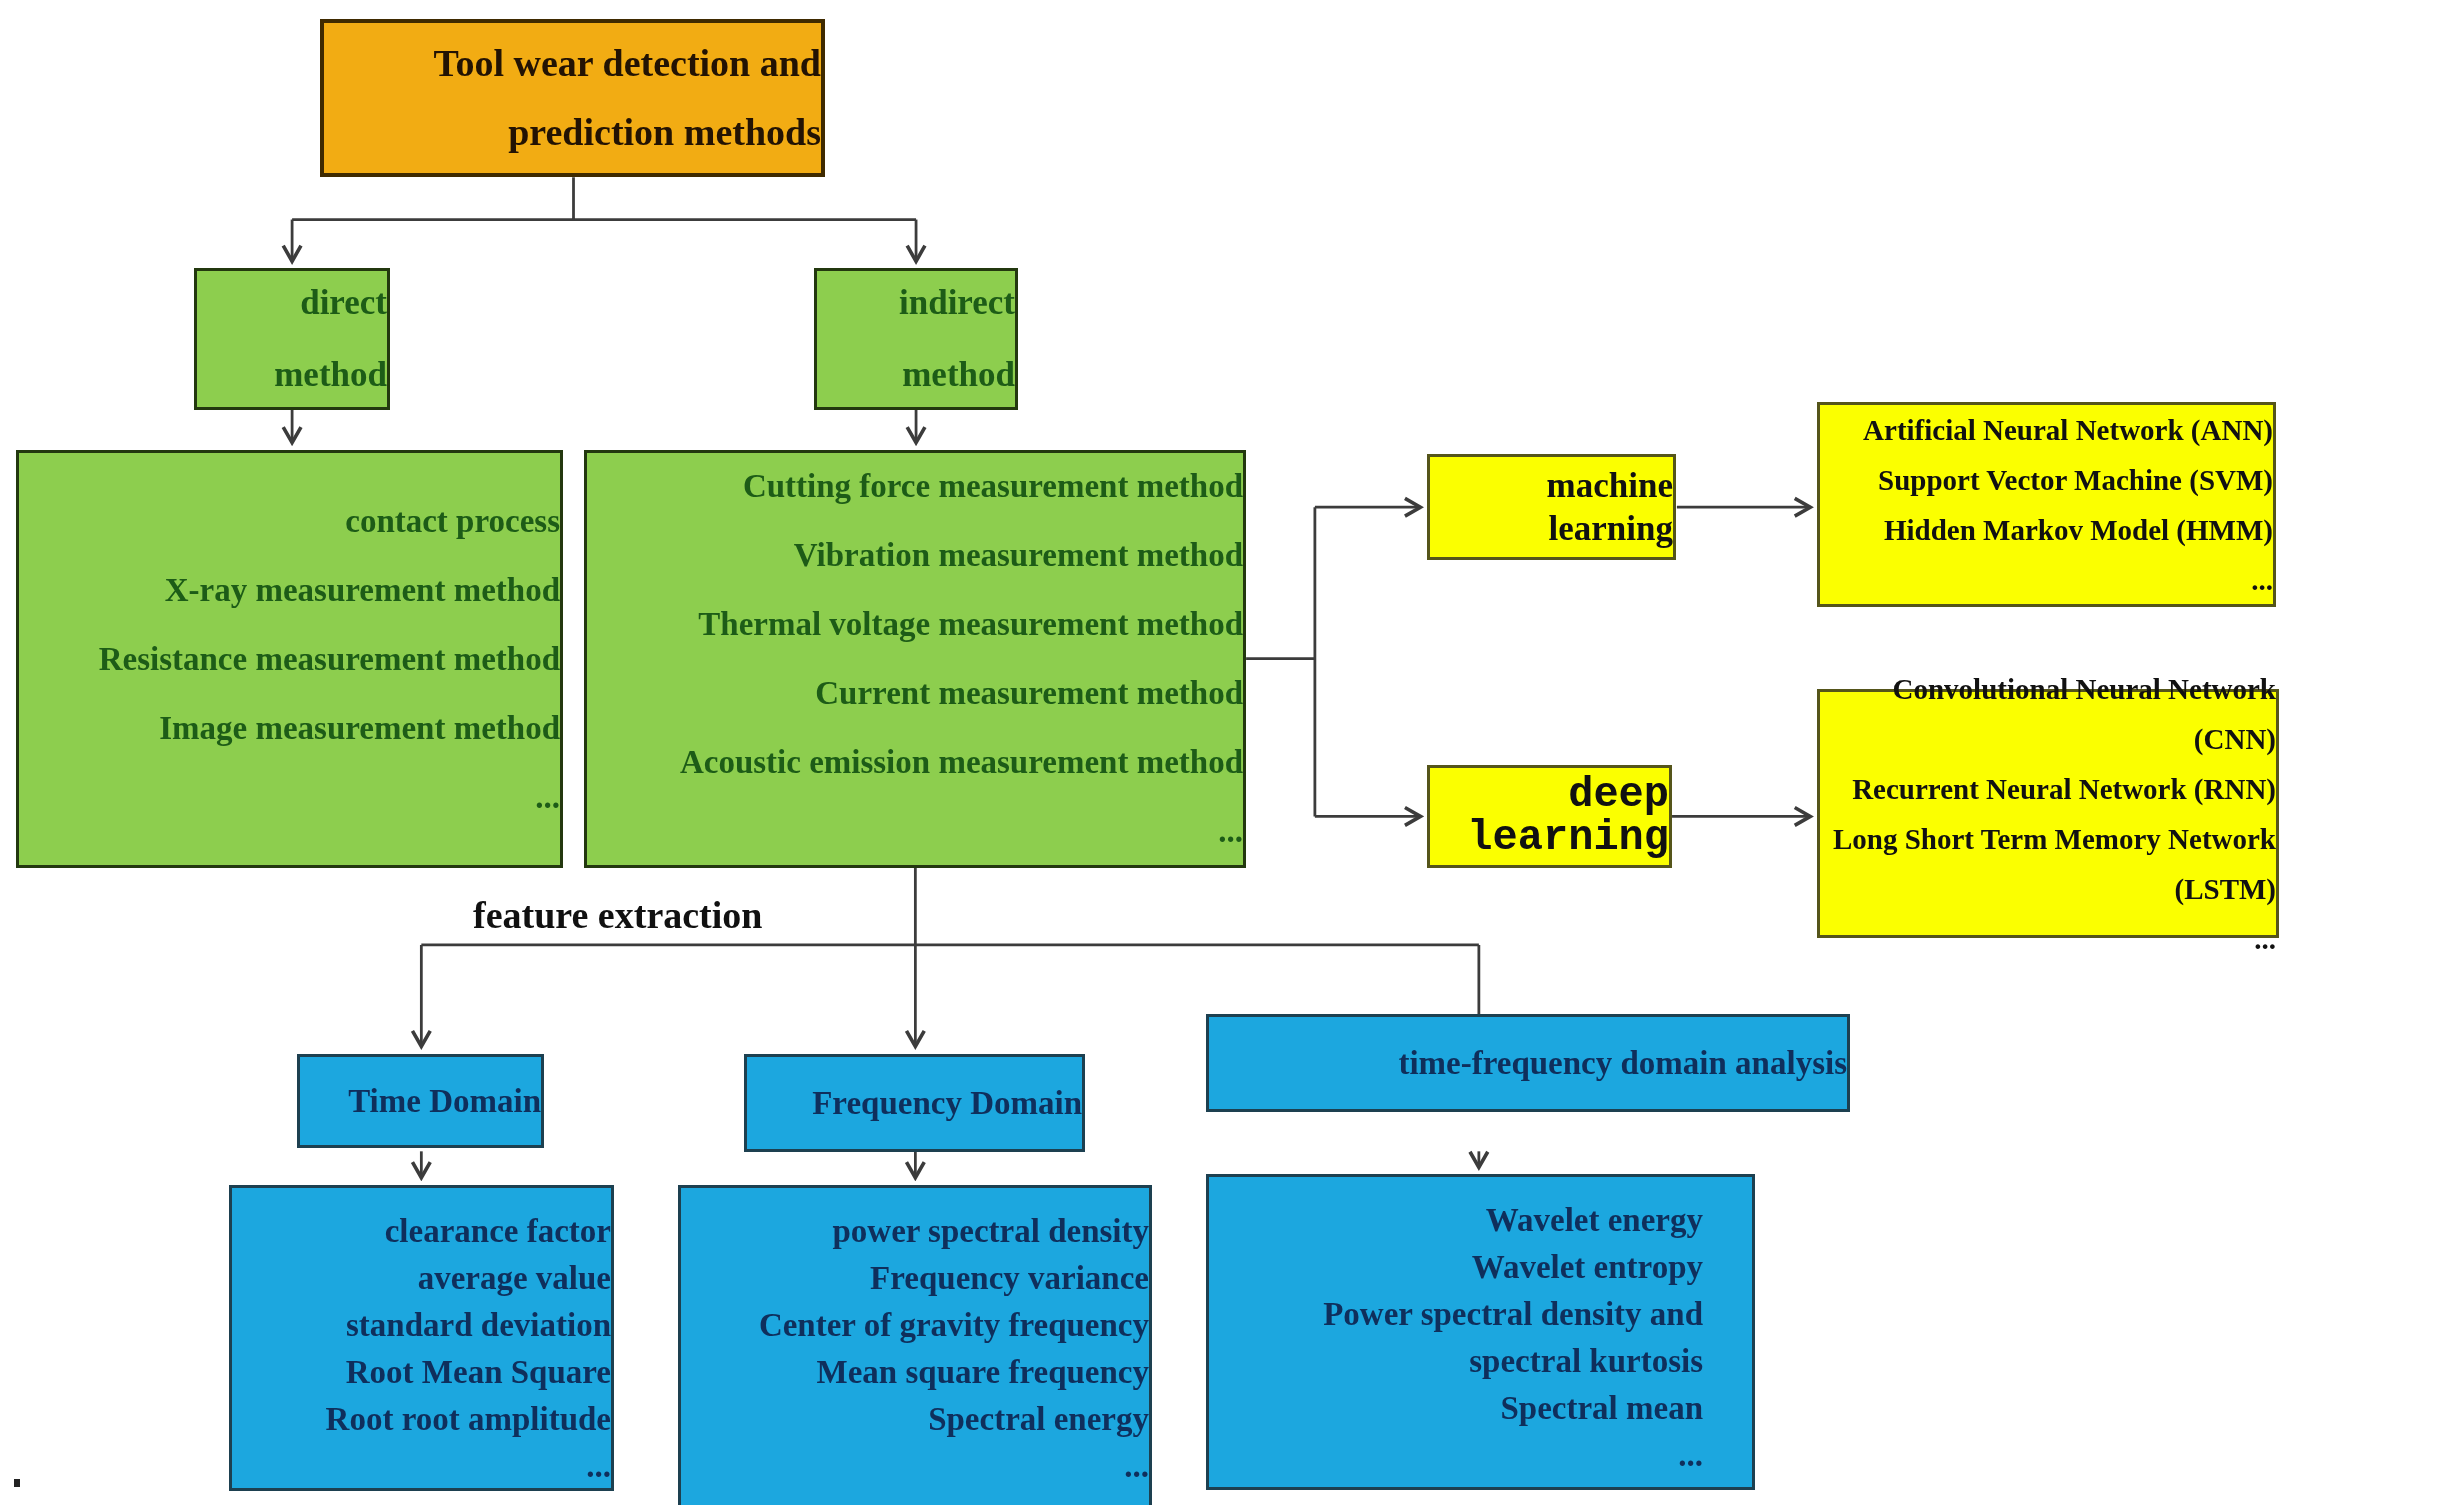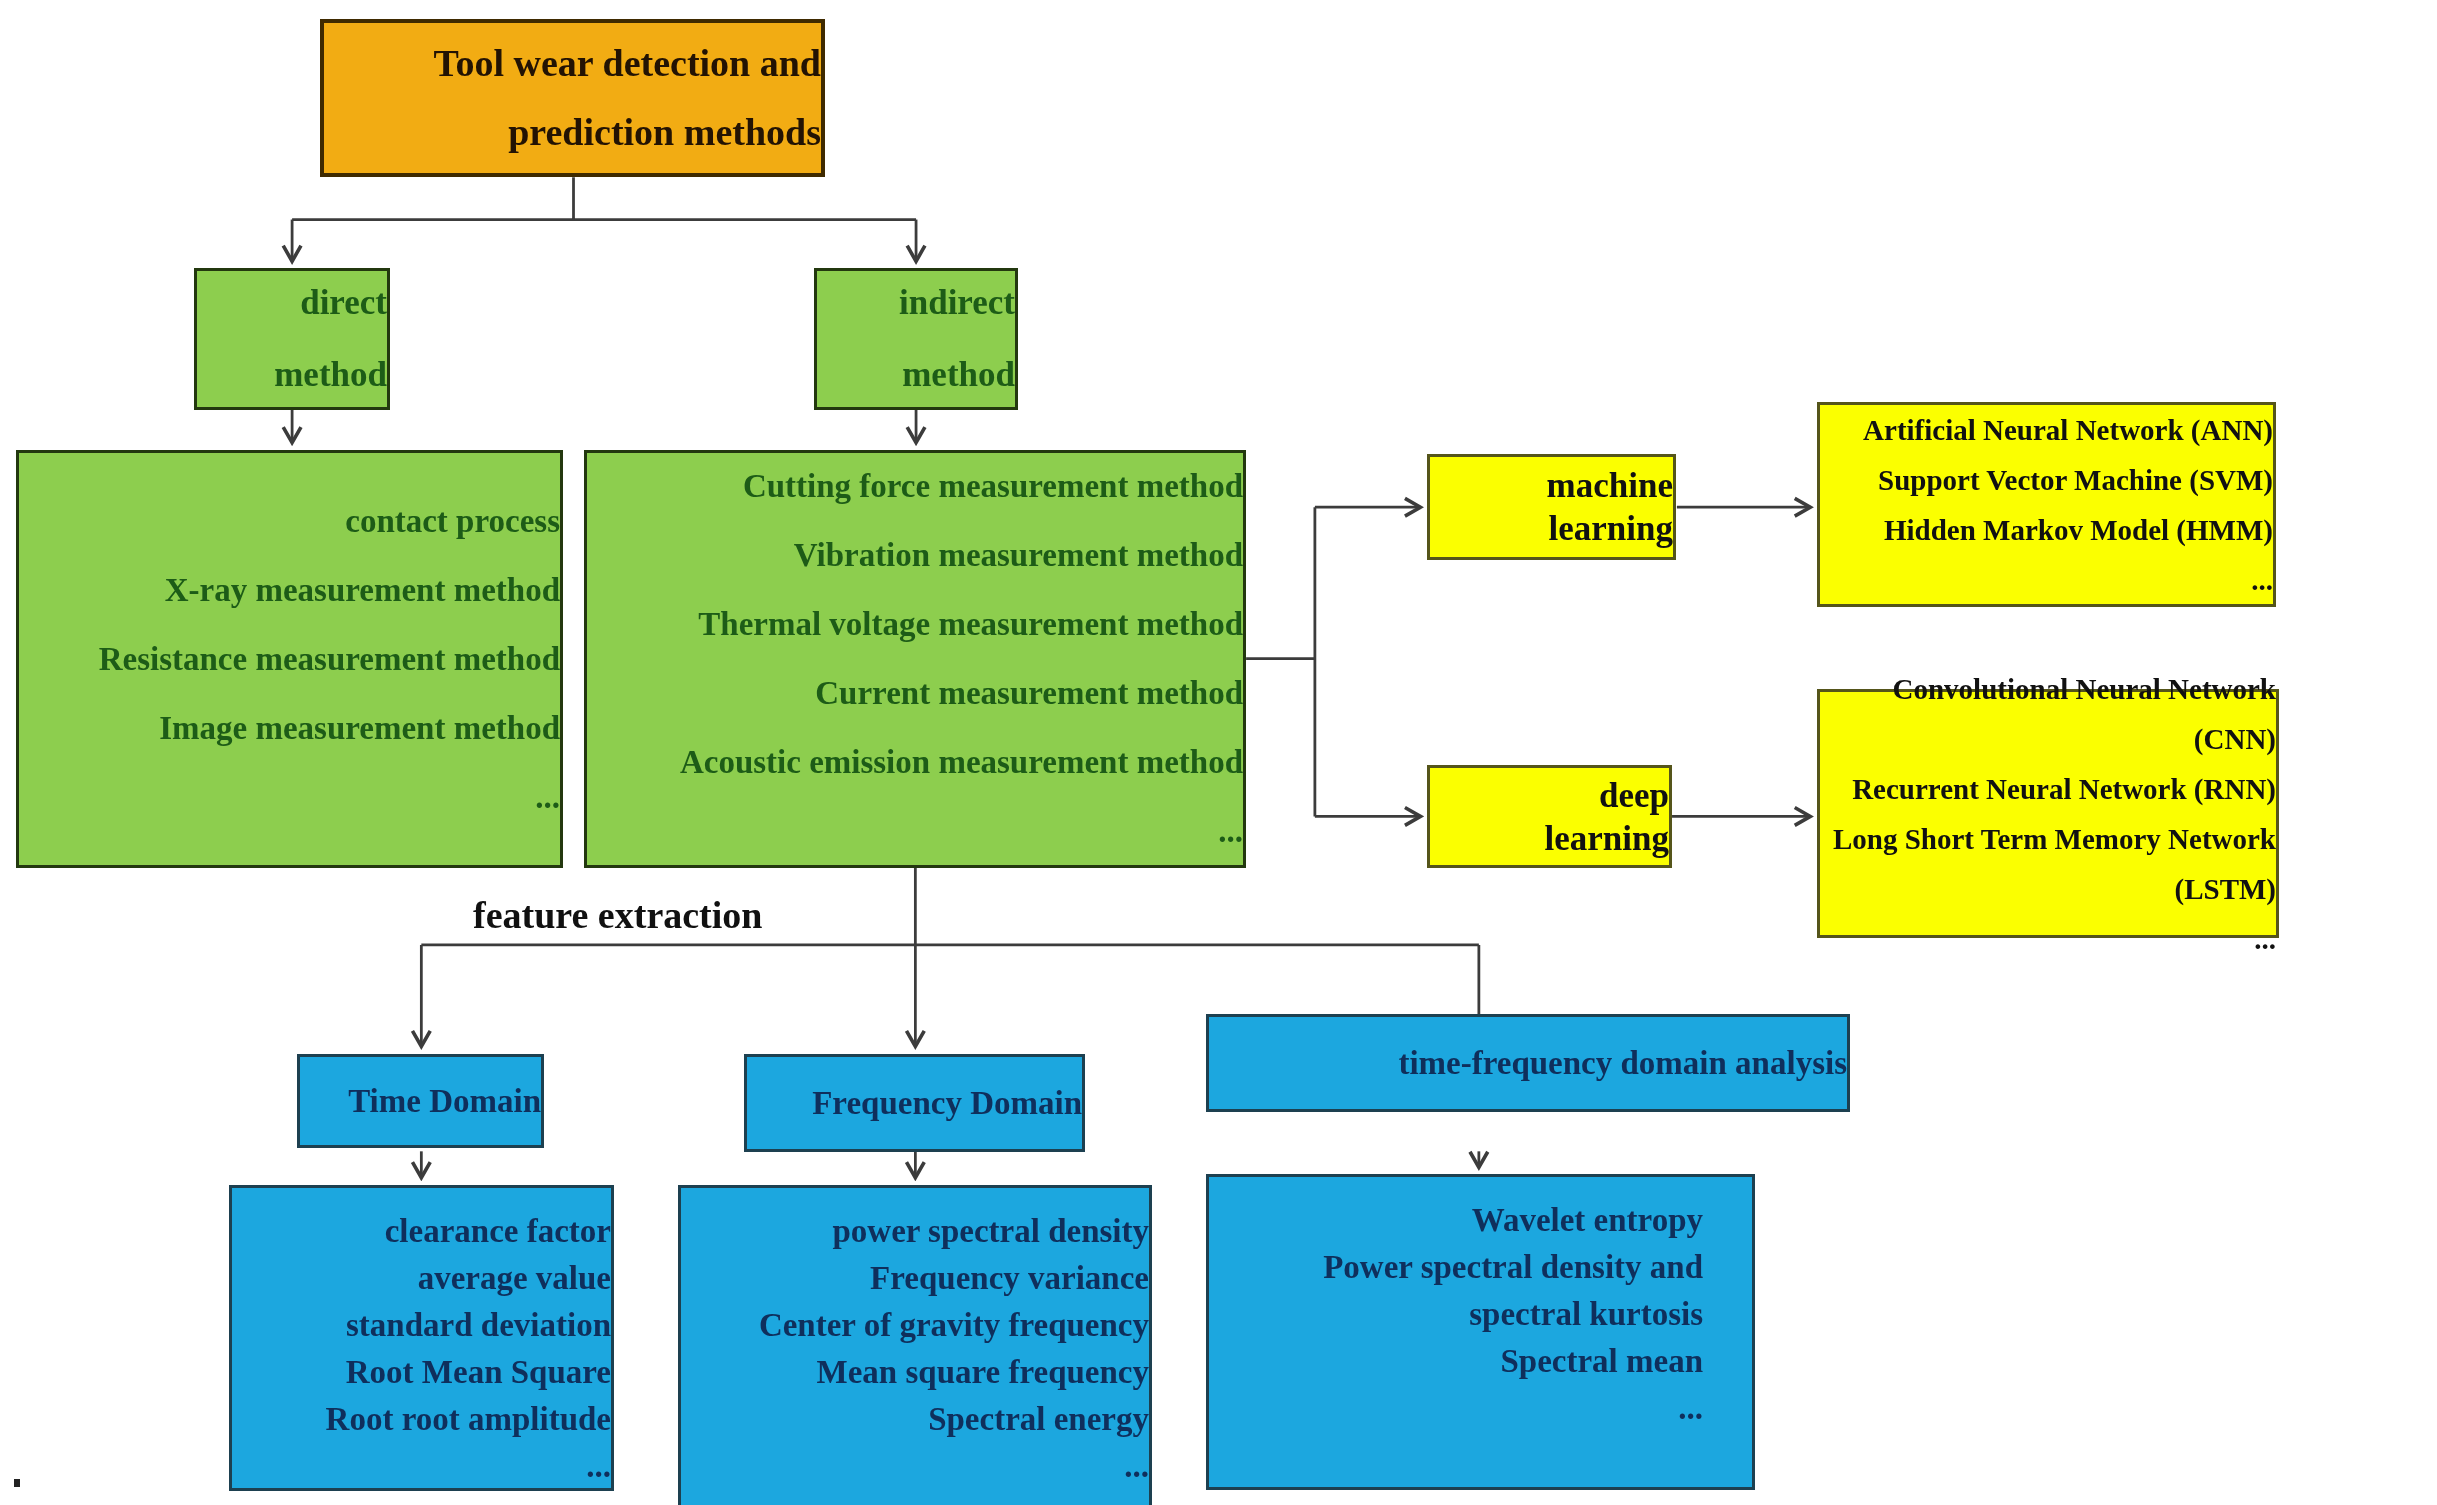--- a/index.html
+++ b/index.html
@@ -27,21 +27,21 @@
     background:var(--green-fill,#8DCE4E);border:3.5px solid var(--green-border,#23380f);
     color:var(--green-text,#1D5C17);font-size:33px;line-height:69px;padding-left:48px;
   }
   .g-left{left:16px;top:450px;width:547px;height:418px;}
   .g-mid{left:584px;top:450px;width:662px;height:418px;}
   .ybox{
     background:var(--yellow-fill,#FBFF00);border:3.5px solid var(--yellow-border,#55551a);
     color:var(--yellow-text,#111111);
   }
   .y-ml{left:1427px;top:454px;width:249px;height:106px;font-size:35px;line-height:43px;}
-  .y-dl{left:1427px;top:765px;width:245px;height:103px;font-size:35px;line-height:43px;}
+  .y-dl{left:1427px;top:765px;width:245px;height:103px;font-size:42px;line-height:43px;font-family:Liberation Mono, monospace;}
   .y-mlmodels{left:1817px;top:402px;width:459px;height:205px;font-size:29px;line-height:50px;}
   .y-dlmodels{left:1817px;top:689px;width:462px;height:249px;font-size:29px;line-height:50px;}
   .feature-label{
     position:absolute;left:473px;top:894px;color:var(--label-text,#111111);
     font-size:38px;line-height:42px;
   }
   .bhdr{
     background:var(--blue-fill,#1CA7DF);border:3.5px solid var(--blue-border,#1d4050);
     color:var(--blue-text,#0F2F5C);font-size:33px;line-height:39px;
   }
@@ -176,20 +176,21 @@
   <div class="box blist b-freq-list">
     <div class="li">power spectral density</div>
     <div class="li">Frequency variance</div>
     <div class="li">Center of gravity frequency</div>
     <div class="li">Mean square frequency</div>
     <div class="li">Spectral energy</div>
     <div class="li">...</div>
   </div>
 
   <div class="box blist b-tf-list">
+    <div class="li">Wavelet energy</div>
     <div class="li">Wavelet entropy</div>
     <div class="li">Power spectral density and spectral kurtosis</div>
     <div class="li">Spectral mean</div>
     <div class="li">...</div>
   </div>
 
   <div class="stray"></div>
 
 </div>
 

